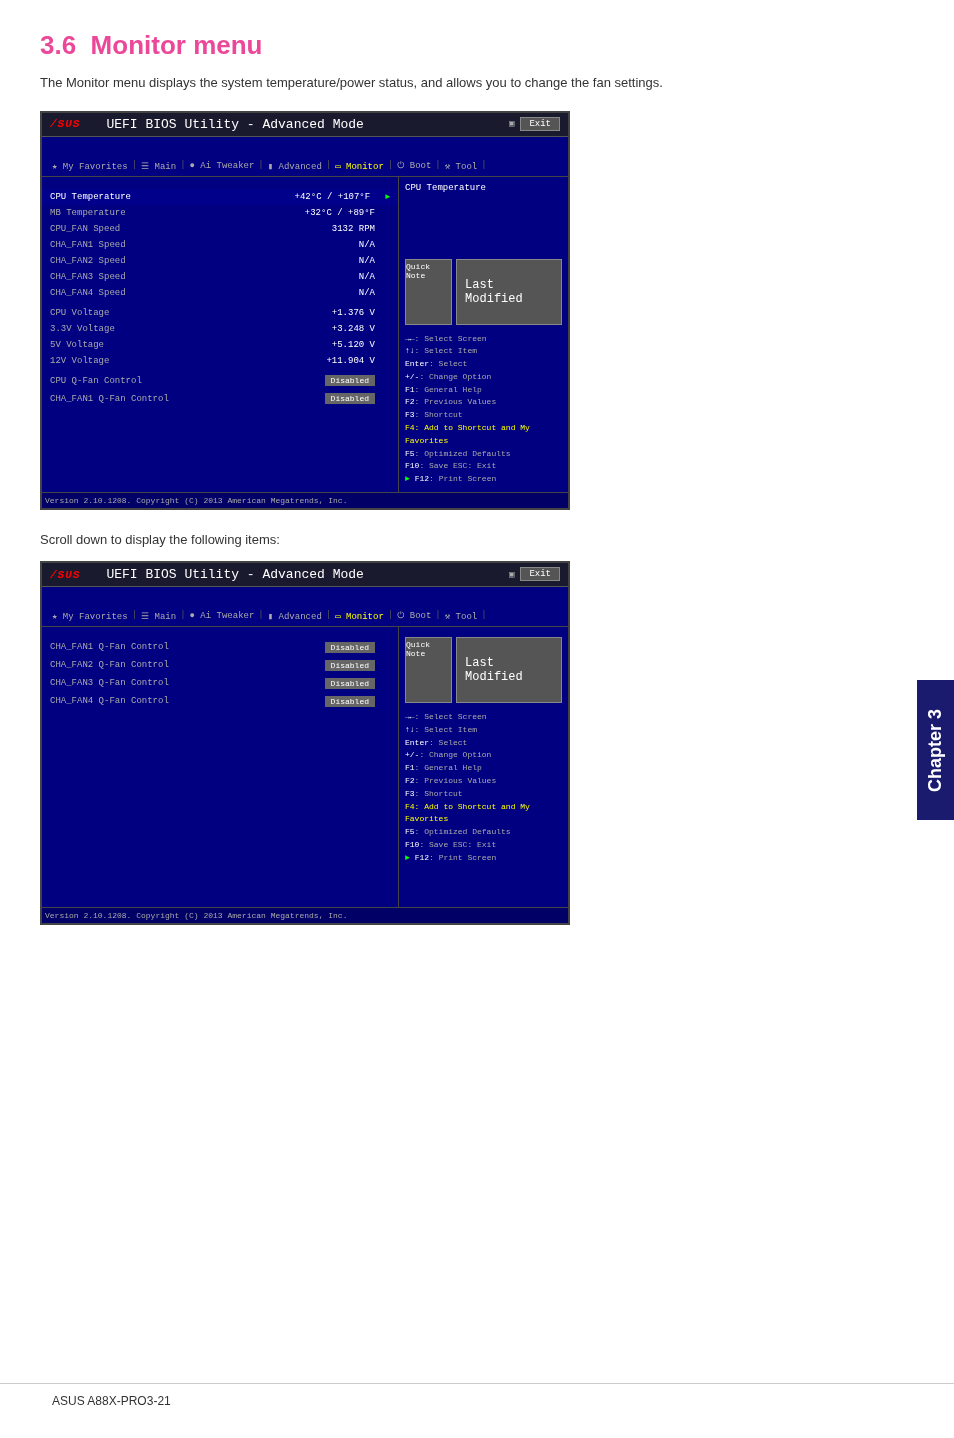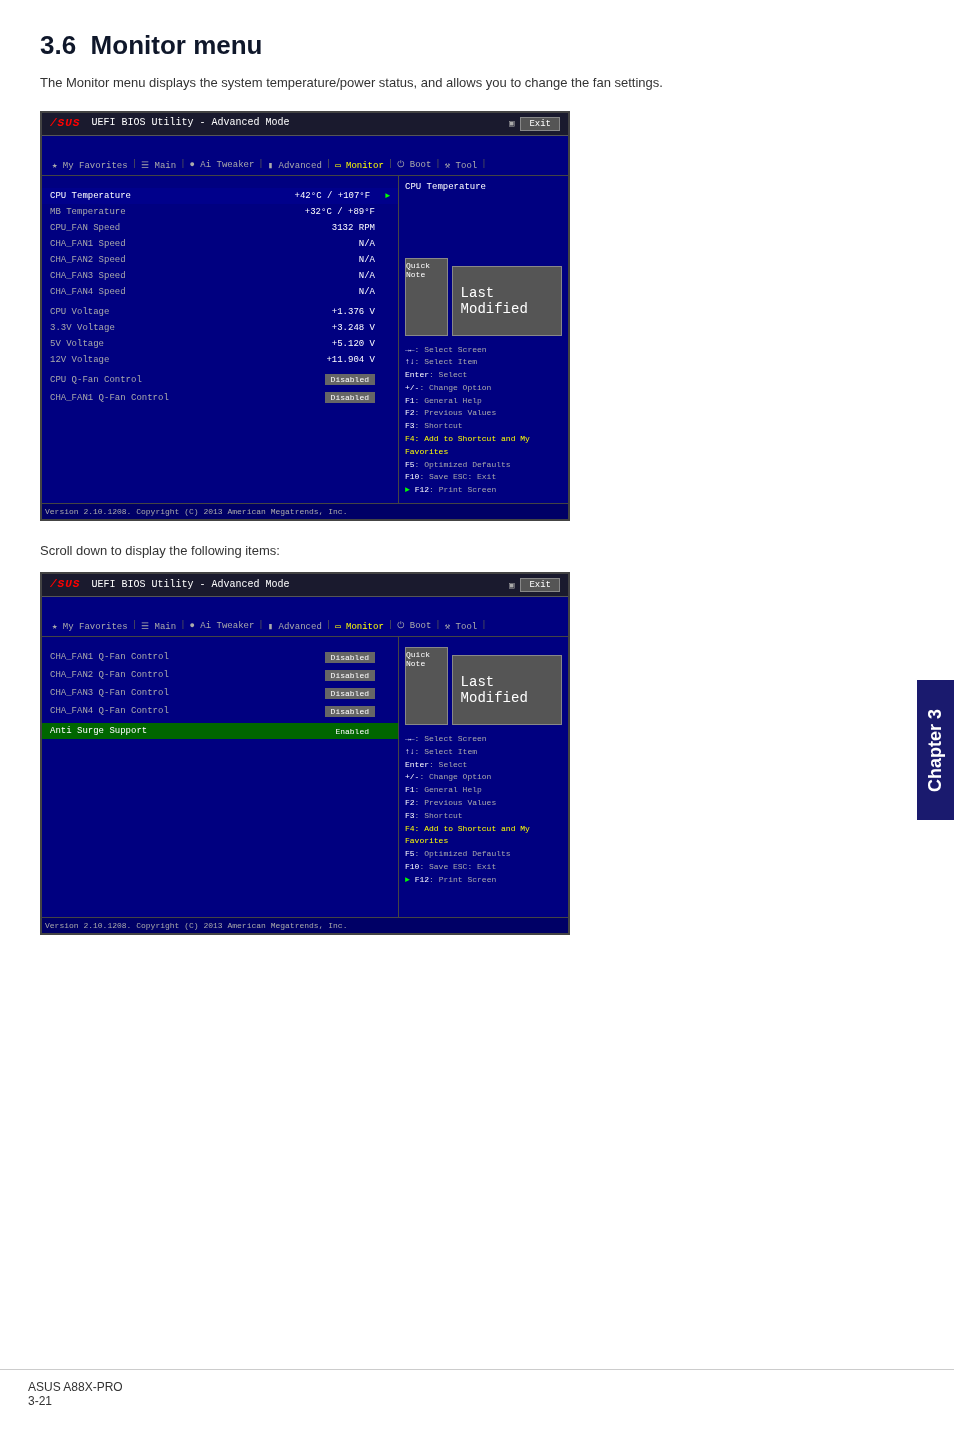--- a/index.html
+++ b/index.html
@@ -11,21 +11,21 @@
       position: relative;
     }
 
     .page-content {
       padding: 30px 40px;
     }
 
     .section-title {
       font-size: 26px;
       font-weight: bold;
-      color: #0f172a;
+      color: #ec4899;
       margin-bottom: 12px;
     }
 
     .section-desc {
       font-size: 13px;
       color: #333;
       margin-bottom: 18px;
       line-height: 1.5;
     }
 
@@ -52,22 +52,22 @@
     .bios-logo {
       color: #ff0000;
       font-weight: bold;
       font-size: 11px;
       font-style: italic;
       letter-spacing: 1px;
     }
 
     .bios-title-text {
       color: #fff;
-      font-size: 10px;
-      margin-left: 11px;
+      font-size: 13px;
+      margin-left: 26px;
     }
 
     .bios-exit-btn {
       background: #555;
       color: #fff;
       padding: 1px 8px;
       font-size: 9px;
       cursor: pointer;
       border: 1px solid #888;
     }
@@ -172,24 +172,23 @@
       font-size: 8px;
       cursor: pointer;
       border: 1px solid #888;
       margin-right: 4px;
     }
 
     .last-modified-btn {
       background: #555;
       color: #fff;
       padding: 18px 8px;
-      font-size: 14px;
+      font-size: 12px;
       cursor: pointer;
       border: 1px solid #888;
-      margin-top: 8px;
     }
 
     .bios-buttons-row {
       display: flex;
       margin-bottom: 8px;
     }
 
     .bios-keybinds {
       font-size: 8px;
       color: #aaa;
@@ -231,26 +230,25 @@
       align-items: center;
       justify-content: center;
     }
 
     .footer {
       position: absolute;
       bottom: 30px;
       left: 0;
       right: 0;
       display: flex;
-      padding: 0 28px;
+      padding: 0 52px;
       border-top: 1px solid #ccc;
       padding-top: 10px;
       font-size: 12px;
       color: #333;
-      flex-direction: column;
     }
 
     .bios-titlebar-left {
       display: flex;
       align-items: center;
     }
 
     .bios-titlebar-right {
       display: flex;
       align-items: center;
@@ -469,26 +467,20 @@
 
         <div class="bios-row">
           <span class="bios-row-label">CHA_FAN4 Q-Fan Control</span>
           <span class="bios-row-value">
             <span class="bios-row-badge badge-disabled">Disabled</span>
           </span>
         </div>
 
         <div style="height:4px;"></div>
 
-        <div class="bios-row" style="background:#006600;">
-          <span class="bios-row-label" style="color:#fff;">Anti Surge Support</span>
-          <span class="bios-row-value">
-            <span class="bios-row-badge badge-enabled">Enabled</span>
-          </span>
-        </div>
 
       </div>
 
       <div class="bios-right">
         <div style="height:4px;"></div>
         <div class="bios-buttons-row">
           <span class="quick-note-btn">Quick Note</span>
           <span class="last-modified-btn">Last Modified</span>
         </div>
         <div class="bios-keybinds">

